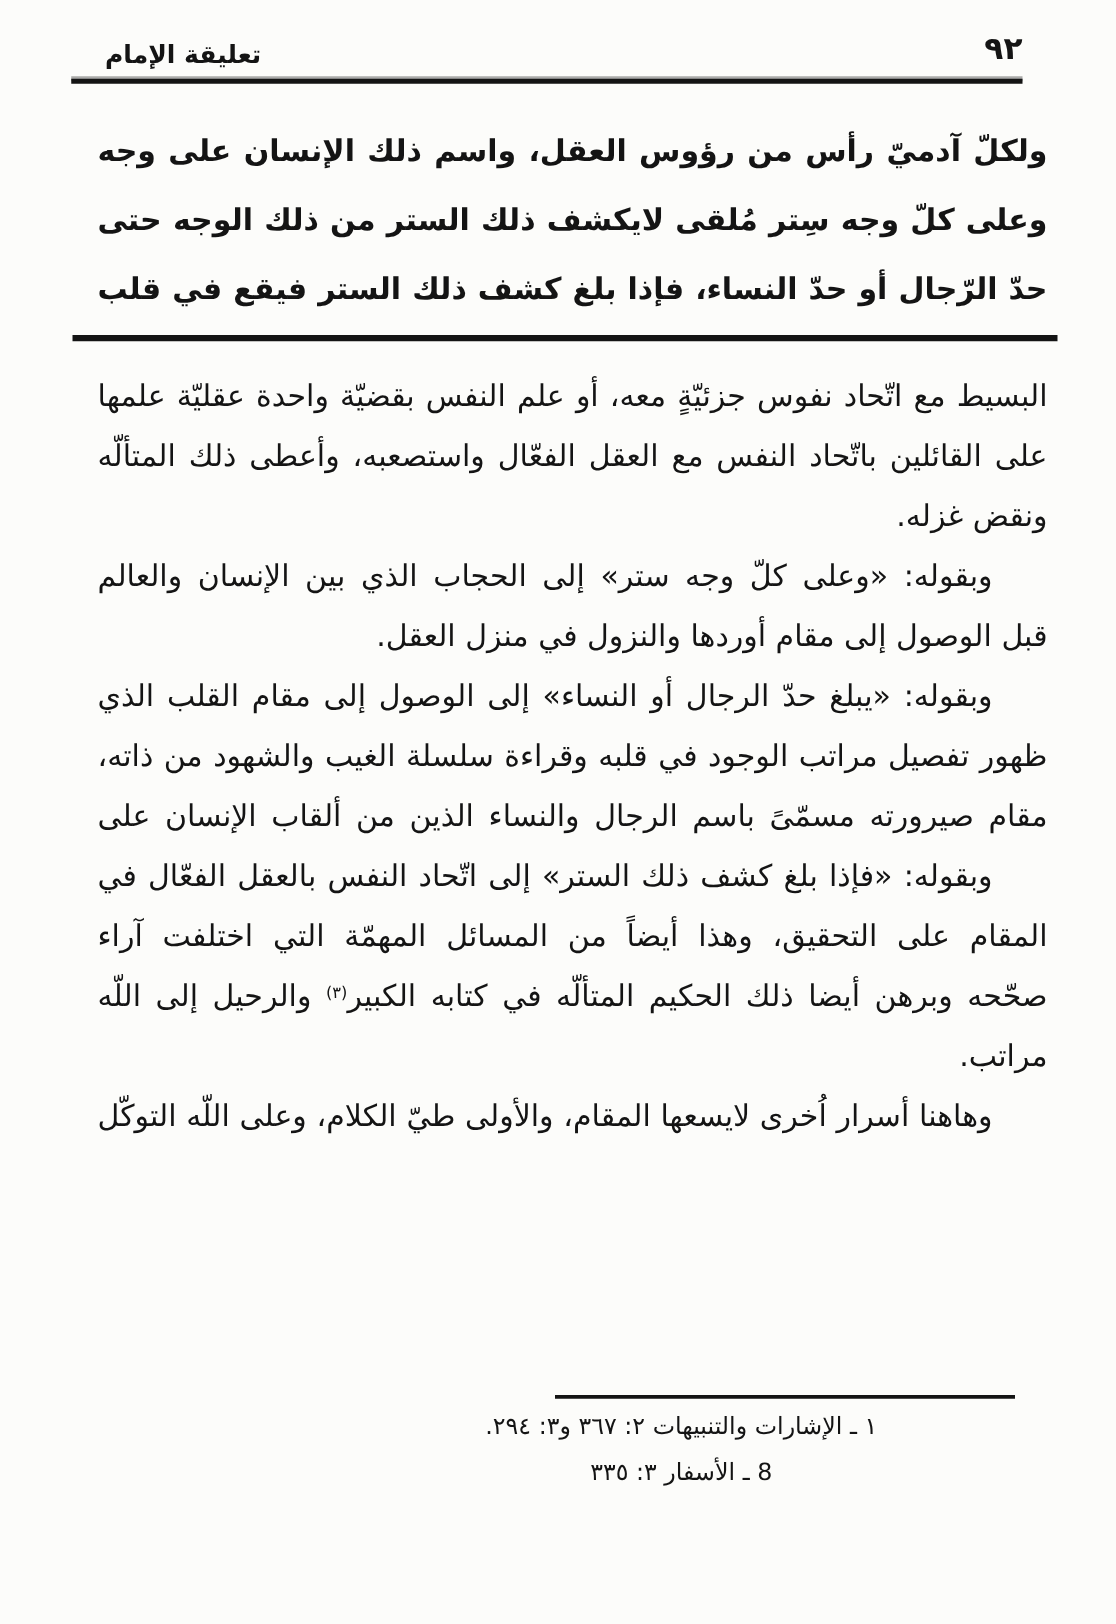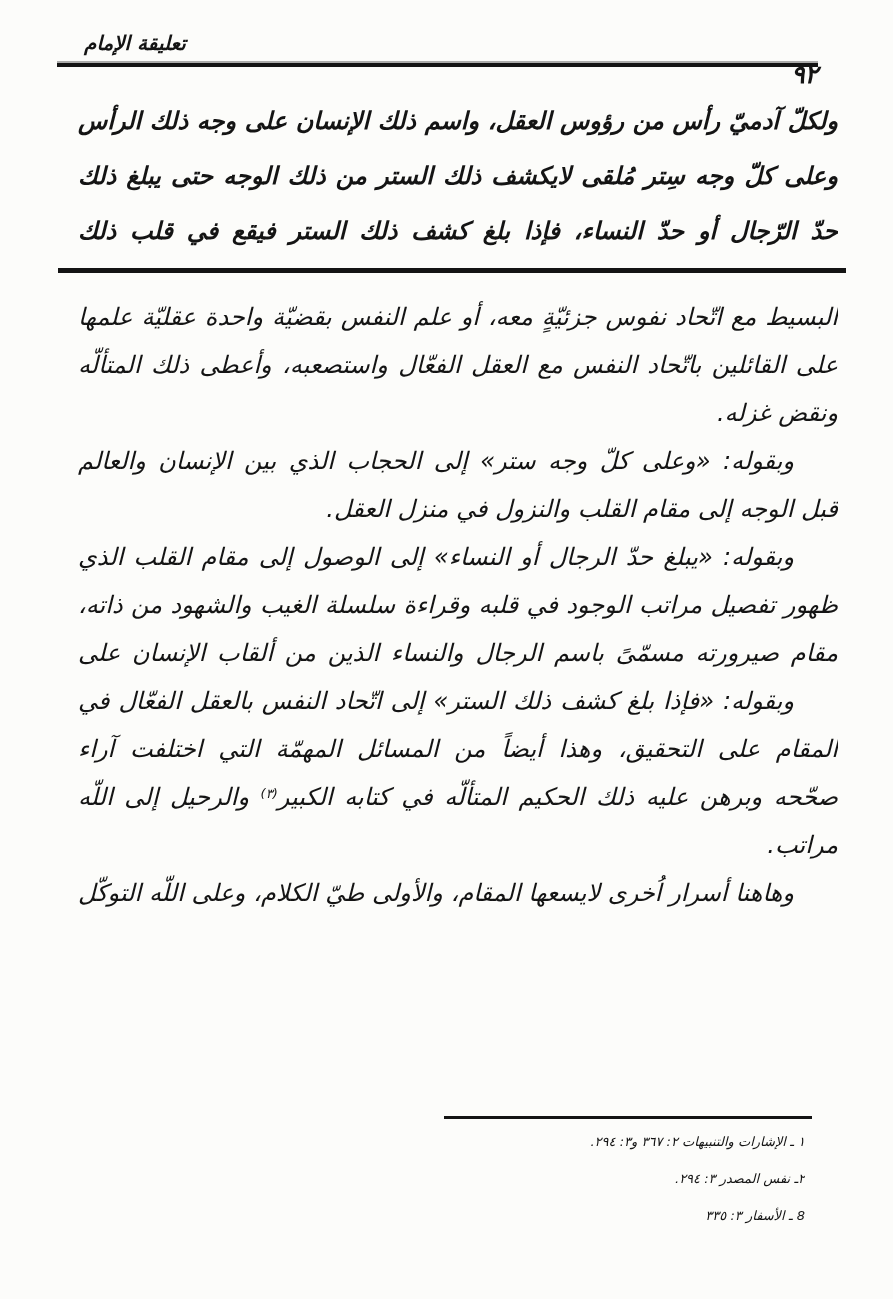--- a/index.html
+++ b/index.html
@@ -9,30 +9,29 @@
   html,body{margin:0;padding:0;}
   body{background:#fcfcfa;}
   .page{
     position:relative;
     width:893px;height:1299px;
     background:var(--paper);
     color:var(--ink);
     direction:rtl;
     font-family:"DejaVu Sans",sans-serif;
     overflow:hidden;
-    font-style:italic;
   }
   
   .hdr-title{
     position:absolute;top:31px;left:84px;
     font-size:20px;font-weight:bold;
   }
   .hdr-num{
     position:absolute;top:24px;right:75px;
-    font-size:25px;font-weight:bold;letter-spacing:2px;margin-top:36px;
+    font-size:25px;font-weight:bold;letter-spacing:2px;
   }
   .rule{background:var(--ink);}
   .rule-header{
     position:absolute;top:63px;left:57px;width:761px;height:4px;
     box-shadow:0 -2px 0 rgba(20,20,20,.35);
   }
   
   .matn{
     position:absolute;top:94px;right:55px;width:760px;
     font-size:24px;font-weight:bold;line-height:55px;
@@ -59,21 +58,21 @@
   .fnref{
     font-size:13px;line-height:0;vertical-align:7px;
     letter-spacing:1px;
   }
   
   .rule-fn{
     position:absolute;top:1116px;right:81px;width:368px;height:2.5px;
   }
   .footnotes{
     position:absolute;top:1123px;right:88px;width:520px;
-    font-size:13px;line-height:37px;text-align:right;
+    font-size:19px;line-height:37px;text-align:center;
   }
   .fnline{height:37px;overflow:hidden;}
 </style>
 </head>
 <body>
 
 <div class="page">
 
   <span class="hdr-title">تعليقة الإمام</span>
   <span class="hdr-num">٩٢</span>
@@ -85,31 +84,30 @@
       <div class="mline">حدّ الرّجال أو حدّ النساء، فإذا بلغ كشف ذلك الستر فيقع في قلب ذلك الإنسان نور،</div>
     </section>
 
   <div class="rule rule-mid"></div>
 
   <section class="commentary" id="commentary">
       <div class="cline"><span>البسيط مع اتّحاد نفوس جزئيّةٍ معه، أو علم النفس بقضيّة واحدة عقليّة علمها بجميع</span></div>
       <div class="cline"><span>على القائلين باتّحاد النفس مع العقل الفعّال واستصعبه، وأعطى ذلك المتألّه حلّه</span></div>
       <div class="cline end"><span>ونقض غزله.</span></div>
       <div class="cline indent"><span>وبقوله: «وعلى كلّ وجه ستر» إلى الحجاب الذي بين الإنسان والعالم العقلي</span></div>
-      <div class="cline end"><span>قبل الوجه إلى مقام القلب والنزول في منزل العقل.</span></div>
+      <div class="cline end"><span>قبل الوصول إلى مقام أوردها والنزول في منزل العقل.</span></div>
       <div class="cline indent"><span>وبقوله: «يبلغ حدّ الرجال أو النساء» إلى الوصول إلى مقام القلب الذي هو مقام</span></div>
       <div class="cline"><span>ظهور تفصيل مراتب الوجود في قلبه وقراءة سلسلة الغيب والشهود من ذاته، فإنّ هذا</span></div>
       <div class="cline end"><span>مقام صيرورته مسمّىً باسم الرجال والنساء الذين من ألقاب الإنسان على الاستحقاق.</span></div>
       <div class="cline indent"><span>وبقوله: «فإذا بلغ كشف ذلك الستر» إلى اتّحاد النفس بالعقل الفعّال في ذاك</span></div>
       <div class="cline"><span>المقام على التحقيق، وهذا أيضاً من المسائل المهمّة التي اختلفت آراء الحُكماء فيها،</span></div>
-      <div class="cline"><span>صحّحه وبرهن عليه ذلك الحكيم المتألّه في كتابه الكبير</span><sup class="fnref">(٣)</sup><span> والرحيل إلى اللّه الخبير</span></div>
+      <div class="cline"><span>صحّحه وبرهن أيضا ذلك الحكيم المتألّه في كتابه الكبير</span><sup class="fnref">(٣)</sup><span> والرحيل إلى اللّه الخبير</span></div>
       <div class="cline end"><span>مراتب.</span></div>
       <div class="cline indent"><span>وهاهنا أسرار اُخرى لايسعها المقام، والأولى طيّ الكلام، وعلى اللّه التوكّل في</span></div>
     </section>
 
   <div class="rule rule-fn"></div>
   <section class="footnotes" id="footnotes">
       <div class="fnline">١ ـ الإشارات والتنبيهات ٢: ٣٦٧ و٣: ٢٩٤.</div>
-      <div class="fnline">٢ـ نفس المصدر ٣: ٢٩٤.</div>
       <div class="fnline">8 ـ الأسفار ٣: ٣٣٥</div>
     </section>
 
 </div>
 
 </body></html>

